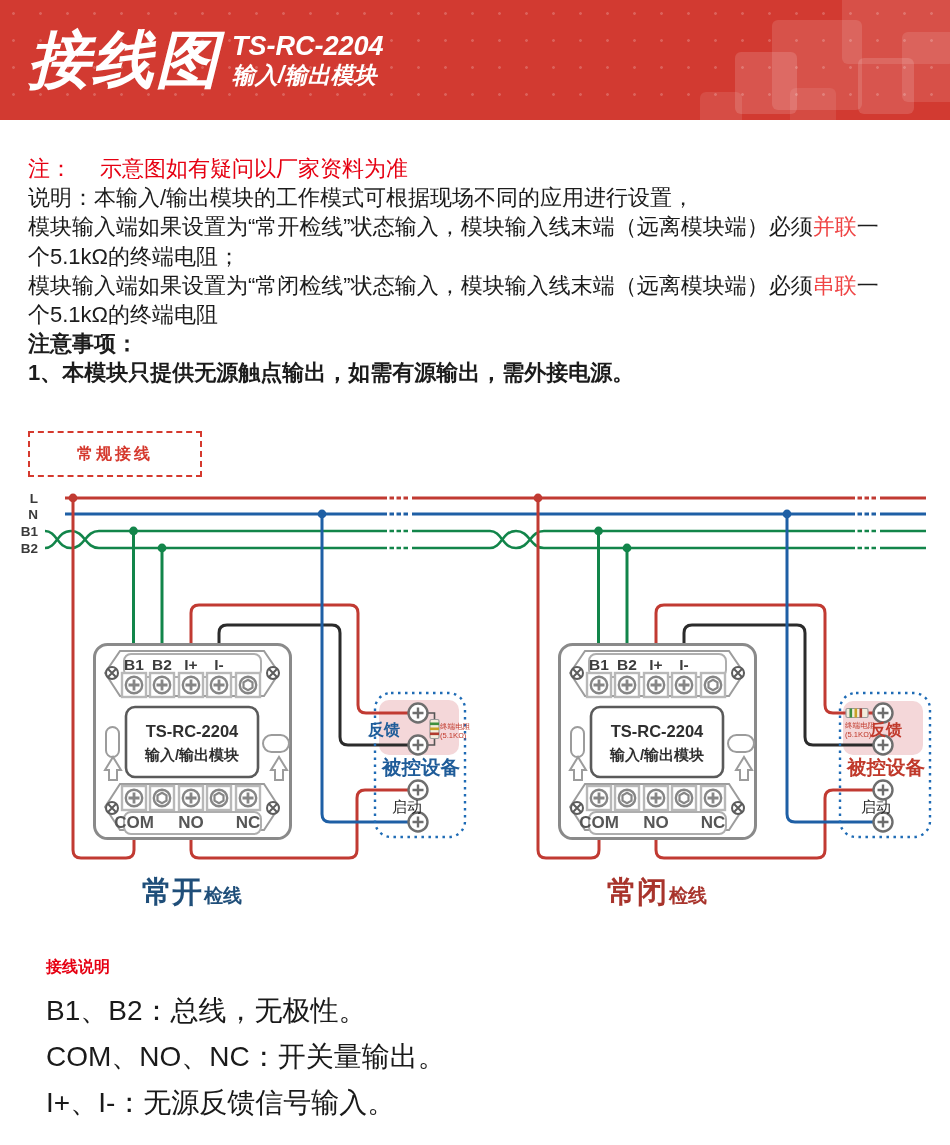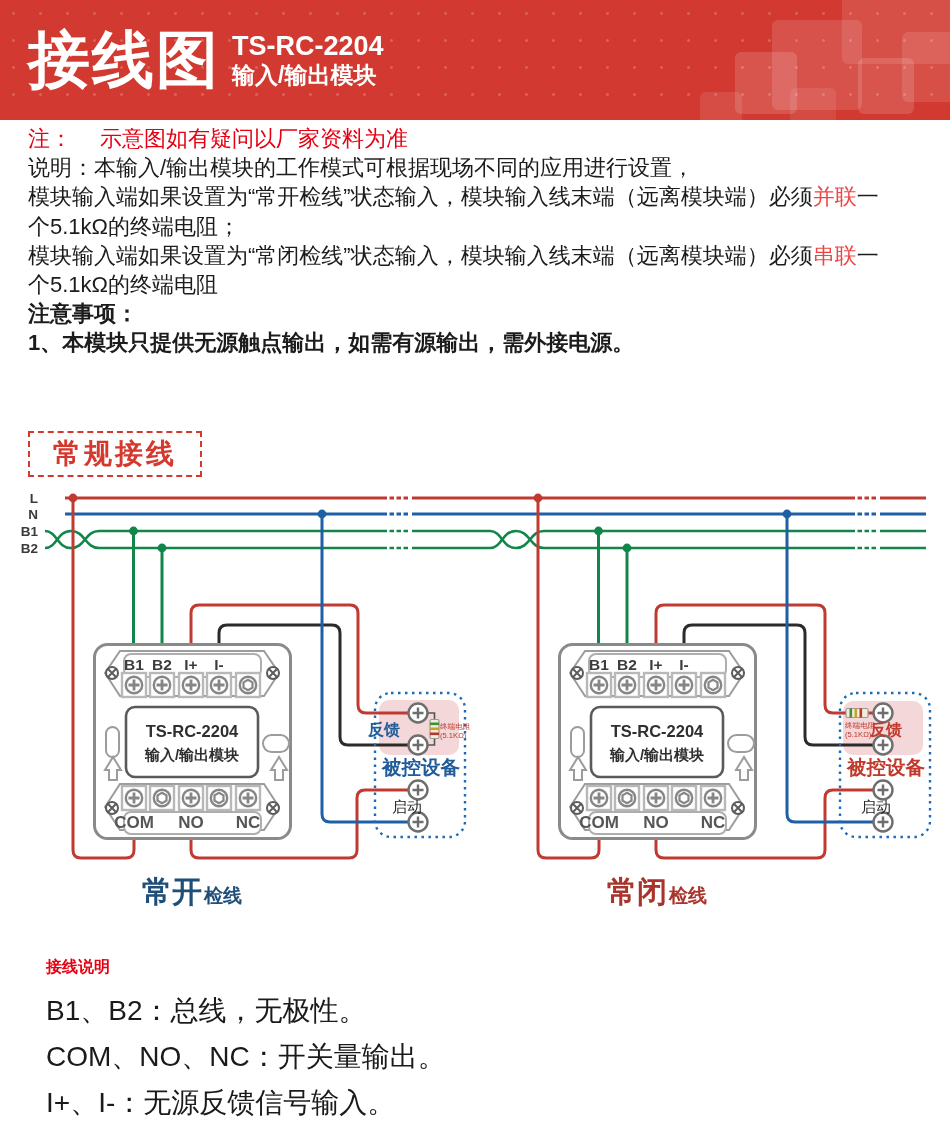--- a/index.html
+++ b/index.html
@@ -2,40 +2,40 @@
 <html><head>
 <meta charset="utf-8">
 <style>
   html,body{margin:0;padding:0;background:#fff;}
   #page{position:relative;width:950px;height:1145px;background:#fff;overflow:hidden;
         font-family:"Liberation Sans","DejaVu Sans",sans-serif;}
 
   
   .header{position:absolute;left:0;top:0;width:950px;height:120px;background:#d23a31;
           background-image:radial-gradient(rgba(255,255,255,.20) 1.3px,transparent 1.5px);
-          background-size:27px 27px;overflow:hidden;display:flex;align-items:center;}
+          background-size:27px 27px;overflow:hidden;display:flex;align-items:center;font-style:italic;}
   .header .sq{position:absolute;background:rgba(255,255,255,.14);border-radius:6px;}
   .h-title{font-size:62px;font-weight:bold;color:#fff;margin-left:28px;line-height:1;letter-spacing:2px;position:relative;z-index:2;}
   .h-model{margin-left:12px;color:#fff;position:relative;z-index:2;}
   .h-model .model{font-size:27px;font-weight:600;line-height:30px;}
   .h-model .sub{font-size:23px;font-weight:bold;line-height:28px;}
 
   
-  .notes{position:absolute;left:0;top:124px;width:950px;padding:0 28px 0 28px;box-sizing:border-box;}
+  .notes{position:absolute;left:0;top:154px;width:950px;padding:0 28px 0 28px;box-sizing:border-box;}
   .notes p{margin:0;font-size:22px;line-height:29.2px;color:#1c1c1c;white-space:nowrap;}
   .notes .red{color:#e60012;}
   .notes .accent{color:#ef4444;margin-top:16px;}
   .notes .bold{font-weight:bold;}
   .note-head{color:#e60012;}
   .note-gap{display:inline-block;width:28px;}
 
   
   .badge{position:absolute;left:28px;top:431px;width:170px;height:42px;border:2px dashed #d5392e;
          display:flex;align-items:center;justify-content:center;}
-  .badge span{color:#d5392e;font-size:28px;font-weight:bold;letter-spacing:3px;}
+  .badge span{color:#d5392e;font-size:16px;font-weight:bold;letter-spacing:3px;}
 
   
   .diagram{position:absolute;left:0;top:478px;}
   .diagram text{font-family:"Liberation Sans","DejaVu Sans",sans-serif;}
   .t-bus{font-size:13.5px;font-weight:600;fill:#3a3a3a;text-anchor:end;}
   .t-term{font-size:15.5px;font-weight:700;fill:#3c3c3c;text-anchor:middle;}
   .t-bot{font-size:17px;font-weight:700;fill:#565656;text-anchor:middle;}
   .t-title{font-size:16.5px;font-weight:700;fill:#2f2f2f;text-anchor:middle;}
   .t-title2{font-size:15px;font-weight:700;fill:#2f2f2f;text-anchor:middle;}
   .t-fb-l{font-size:16px;font-weight:700;fill:#1f5c99;text-anchor:end;}

